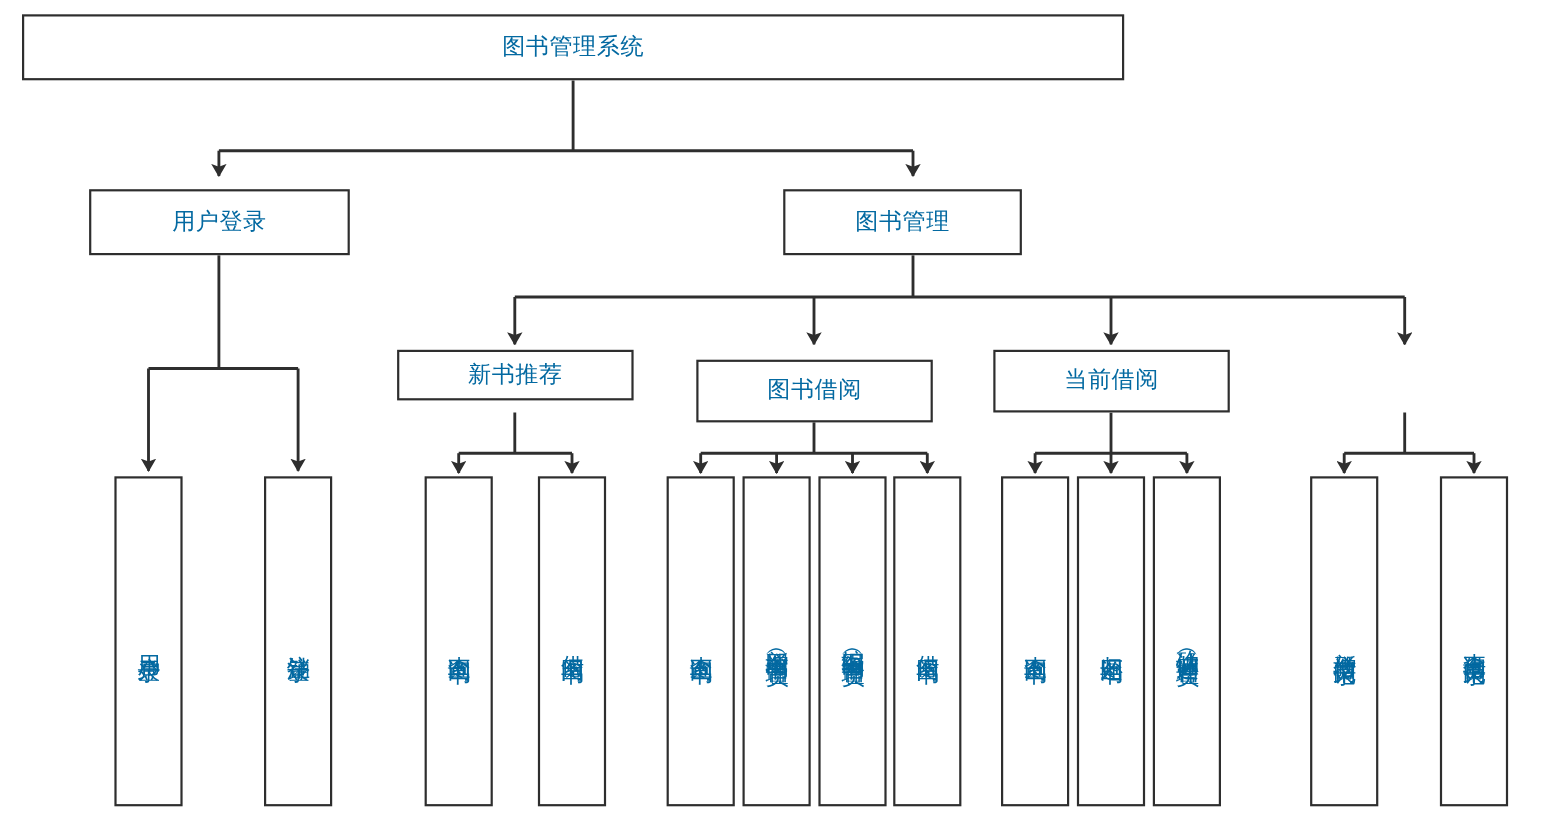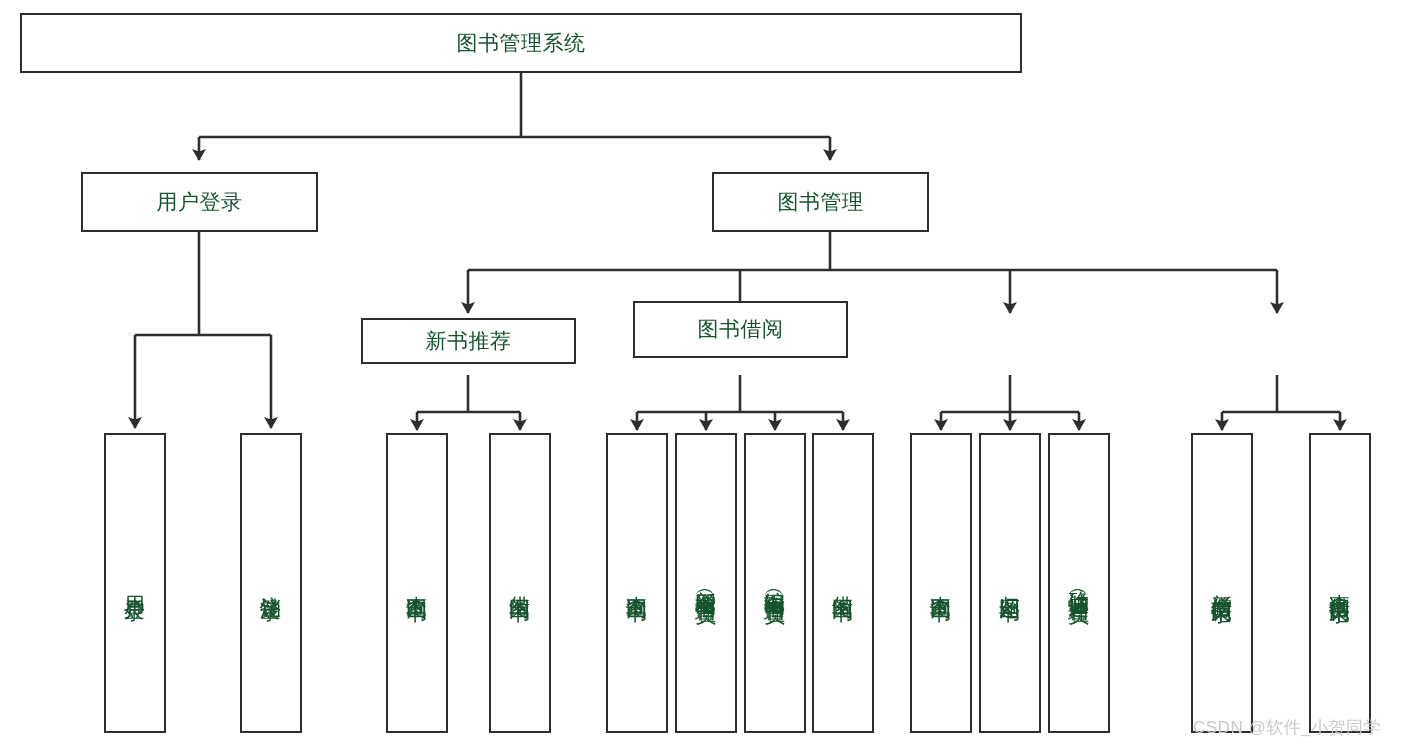--- a/index.html
+++ b/index.html
@@ -27,21 +27,21 @@
     pointer-events: none;
   }
   .node {
     position: absolute;
     box-sizing: border-box;
     background: #ffffff;
     border: 2.5px solid #2e2e2e;
     display: flex;
     align-items: center;
     justify-content: center;
-    color: #14532d;
+    color: #0369a1;
     z-index: 2;
   }
   .node .lbl {
     display: block;
     line-height: 1.18;
     text-align: center;
     white-space: pre;
   }
   
   .node.horiz .lbl {
@@ -137,24 +137,27 @@
   </div>
 
   <div class="node horiz" style="left:712px; top:172px; width:217px; height:60px;">
     <span class="lbl">图书管理</span>
   </div>
 
   <div class="node horiz" style="left:361px; top:318px; width:215px; height:46px;">
     <span class="lbl">新书推荐</span>
   </div>
 
-  <div class="node horiz" style="left:633px; top:301px; width:215px; height:57px;">
+  <div class="node horiz" style="left:633px; top:327px; width:215px; height:57px;">
     <span class="lbl">图书借阅</span>
   </div>
 
+  <div class="node horiz" style="left:903px; top:318px; width:215px; height:57px;">
+    <span class="lbl">当前借阅</span>
+  </div>
 
 
   <div class="node vert" style="left:104px; top:433px; width:62px; height:300px;">
     <span class="lbl">用户登录</span>
   </div>
 
   <div class="node vert" style="left:240px; top:433px; width:62px; height:300px;">
     <span class="lbl">注销登录</span>
   </div>
 
@@ -195,15 +198,14 @@
   </div>
 
   <div class="node vert" style="left:1191px; top:433px; width:62px; height:300px;">
     <span class="lbl">新增借阅记录</span>
   </div>
 
   <div class="node vert" style="left:1309px; top:433px; width:62px; height:300px;">
     <span class="lbl">查询借阅记录</span>
   </div>
 
-  <div class="watermark" style="left:1193px; top:716px;">CSDN @软件_小贺同学</div>
 
 </div>
 
 </body></html>

